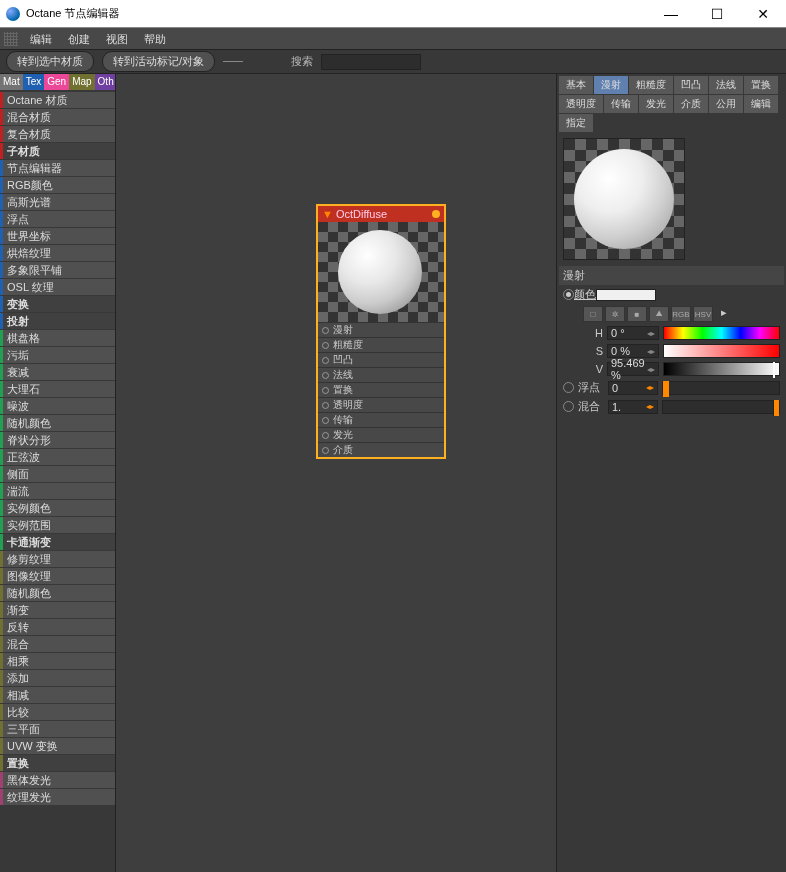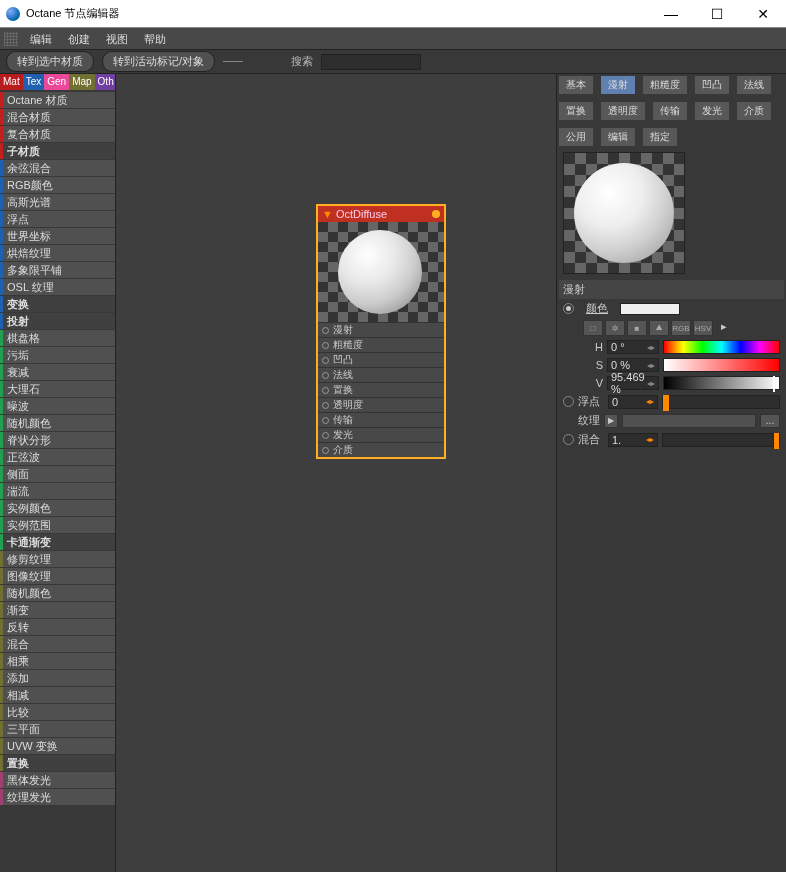--- a/index.html
+++ b/index.html
@@ -31,29 +31,29 @@
 .node-head .dot { width:8px; height:8px; border-radius:50%; background:#ffb020; margin-left:auto;}
 .node-prev { width:100%; height:100px; background:
   conic-gradient(#666 25%,#333 0 50%,#666 0 75%,#333 0) 0 0/20px 20px; position:relative;}
 .node-prev .ball { position:absolute; left:20px; top:8px; width:84px; height:84px; border-radius:50%;
   background:radial-gradient(circle at 35% 30%, #fff, #e8e8e8 35%, #ccc 60%, #999 85%, #777);}
 .node-ports { }
 .nport { height:15px; display:flex; align-items:center; background:#484848; border-top:1px solid #333; }
 .nport .ring { width:7px;height:7px;border:1px solid #999;border-radius:50%;margin:0 4px;}
 .nport .plbl { color:#ccc; font-size:10px;}
 .right { width:230px; background:#383838; border-left:1px solid #222; padding:2px; overflow:hidden;}
-.rtabs { display:flex; flex-wrap:wrap; gap:8px;}
+.rtabs { display:flex; flex-wrap:wrap; gap:1px;}
 .rtab { background:#585858; padding:2px 7px; color:#ddd; font-size:10px; cursor:pointer;}
 .rtab.active { background:#6080b0; }
 .rprev { width:122px; height:122px; margin:6px 4px; border:1px solid #222;
   background:conic-gradient(#666 25%,#333 0 50%,#666 0 75%,#333 0) 0 0/22px 22px; position:relative;}
 .rprev .ball { position:absolute; left:10px; top:10px; width:100px; height:100px; border-radius:50%;
   background:radial-gradient(circle at 35% 30%, #fff, #eee 35%, #d0d0d0 60%, #aaa 85%, #888);}
 .section-head { background:#454545; padding:2px 4px; color:#ccc; margin-top:4px;}
-.prow { display:flex; align-items:center; padding:2px 4px; gap:12px;text-decoration:underline;}
+.prow { display:flex; align-items:center; padding:2px 4px; gap:0;text-decoration:underline;}
 .radio { width:11px;height:11px;border:1px solid #888;border-radius:50%; display:flex;align-items:center;justify-content:center;}
 .radio .rdot{width:5px;height:5px;border-radius:50%;background:#ccc;}
 .swatch { width:60px; height:12px; background:#f0f0f0; border:1px solid #222;}
 .iconrow { display:flex; gap:2px; padding:2px 4px 2px 24px;}
 .ibox { width:20px;height:16px;background:#555;border:1px solid #333; display:flex;align-items:center;justify-content:center;font-size:8px;color:#aaa;}
 .hsvrow { display:flex; align-items:center; padding:2px 4px 2px 34px; gap:4px;}
 .hsvl { width:10px; text-align:right; color:#ccc;}
 .hsvv { width:52px; background:#2d2d2d; border:1px solid #222; height:14px; display:flex;align-items:center;justify-content:space-between;padding:0 3px; color:#ddd; font-size:10px;}
 .hsvv .spin{color:#888;font-size:8px;}
 .hue-bar { flex:1; height:14px; background:linear-gradient(90deg,#f00,#ff0,#0f0,#0ff,#00f,#f0f,#f00); border:1px solid #222;}
@@ -100,21 +100,21 @@
   <div class="tbtn">转到选中材质</div>
   <div class="tbtn">转到活动标记/对象</div>
   <div class="thin"></div>
   <span class="search-label">搜索</span>
   <div class="search-box"></div>
 </div>
 
 <div class="main">
   <div class="left">
     <div class="tagrow" id="tagrow">
-        <div class="tag" style="background: #b91c1c;">Mat</div>
+        <div class="tag" style="background: #737373;">Mat</div>
         <div class="tag" style="background: rgb(32, 96, 176);">Tex</div>
         <div class="tag" style="background: #ec4899;">Gen</div>
         <div class="tag" style="background: rgb(112, 112, 48);">Map</div>
         <div class="tag" style="background: rgb(112, 64, 160);">Oth</div>
       </div>
     <div id="sidebar-list">
         <div class="litem">
           <div class="bar" style="background: rgb(192, 32, 32);"></div>
           <div class="txt">Octane 材质</div>
         </div>
@@ -125,21 +125,21 @@
         <div class="litem">
           <div class="bar" style="background: rgb(192, 32, 32);"></div>
           <div class="txt">复合材质</div>
         </div>
         <div class="litem dark">
           <div class="bar" style="background: rgb(192, 32, 32);"></div>
           <div class="txt">子材质</div>
         </div>
         <div class="litem">
           <div class="bar" style="background: rgb(32, 96, 176);"></div>
-          <div class="txt">余弦混合</div>
+          <div class="txt">节点编辑器</div>
         </div>
         <div class="litem">
           <div class="bar" style="background: rgb(32, 96, 176);"></div>
           <div class="txt">RGB颜色</div>
         </div>
         <div class="litem">
           <div class="bar" style="background: rgb(32, 96, 176);"></div>
           <div class="txt">高斯光谱</div>
         </div>
         <div class="litem">
@@ -406,27 +406,20 @@
       <span class="nlbl">浮点</span>
       <div class="numbox">
           <span>0</span>
           <span class="spin">◂▸</span>
         </div>
       <div class="slider-area">
           <div class="knob"></div>
         </div>
     </div>
 
-    <div class="texrow">
-      <span style="width:11px"></span>
-      <span class="nlbl">纹理</span>
-      <div class="playbtn">▶</div>
-      <div class="texfield"></div>
-      <div class="dotsbtn">...</div>
-    </div>
 
     <div class="numrow">
       <div class="radio"></div>
       <span class="nlbl">混合</span>
       <div class="numbox">
           <span>1.</span>
           <span class="spin">◂▸</span>
         </div>
       <div class="slider-area">
           <div class="knob right"></div>

